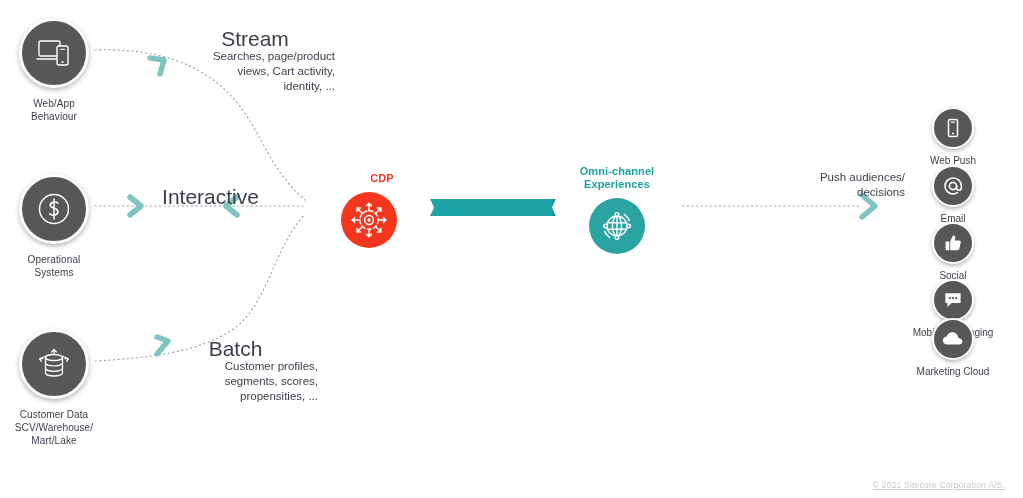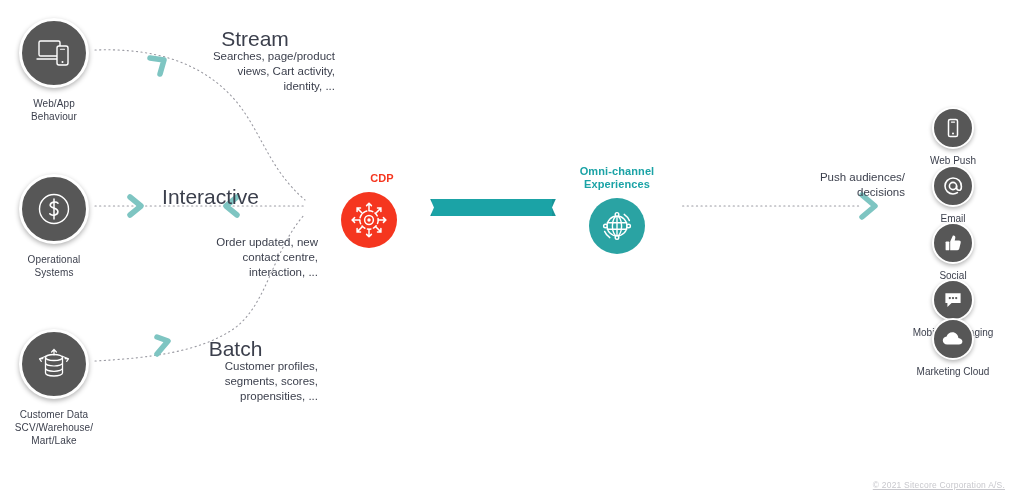--- a/index.html
+++ b/index.html
@@ -231,23 +231,20 @@
 
   <div class="flow" style="left:175px; top:28px; width:160px;">
     <div class="flow-title">Stream</div>
     <div class="flow-desc">Searches, page/product
 views, Cart activity,
 identity, ...</div>
   </div>
 
   <div class="flow" style="left:103px; top:170px; width:215px;margin-top:16px;">
     <div class="flow-title">Interactive</div>
-    <div class="flow-desc" style="margin-top:28px;">Order updated, new
-contact centre,
-interaction, ...</div>
   </div>
 
   <div class="flow" style="left:153px; top:338px; width:165px;">
     <div class="flow-title">Batch</div>
     <div class="flow-desc">Customer profiles,
 segments, scores,
 propensities, ...</div>
   </div>
 
   <div class="flow" style="left:740px; top:170px; width:165px;">

